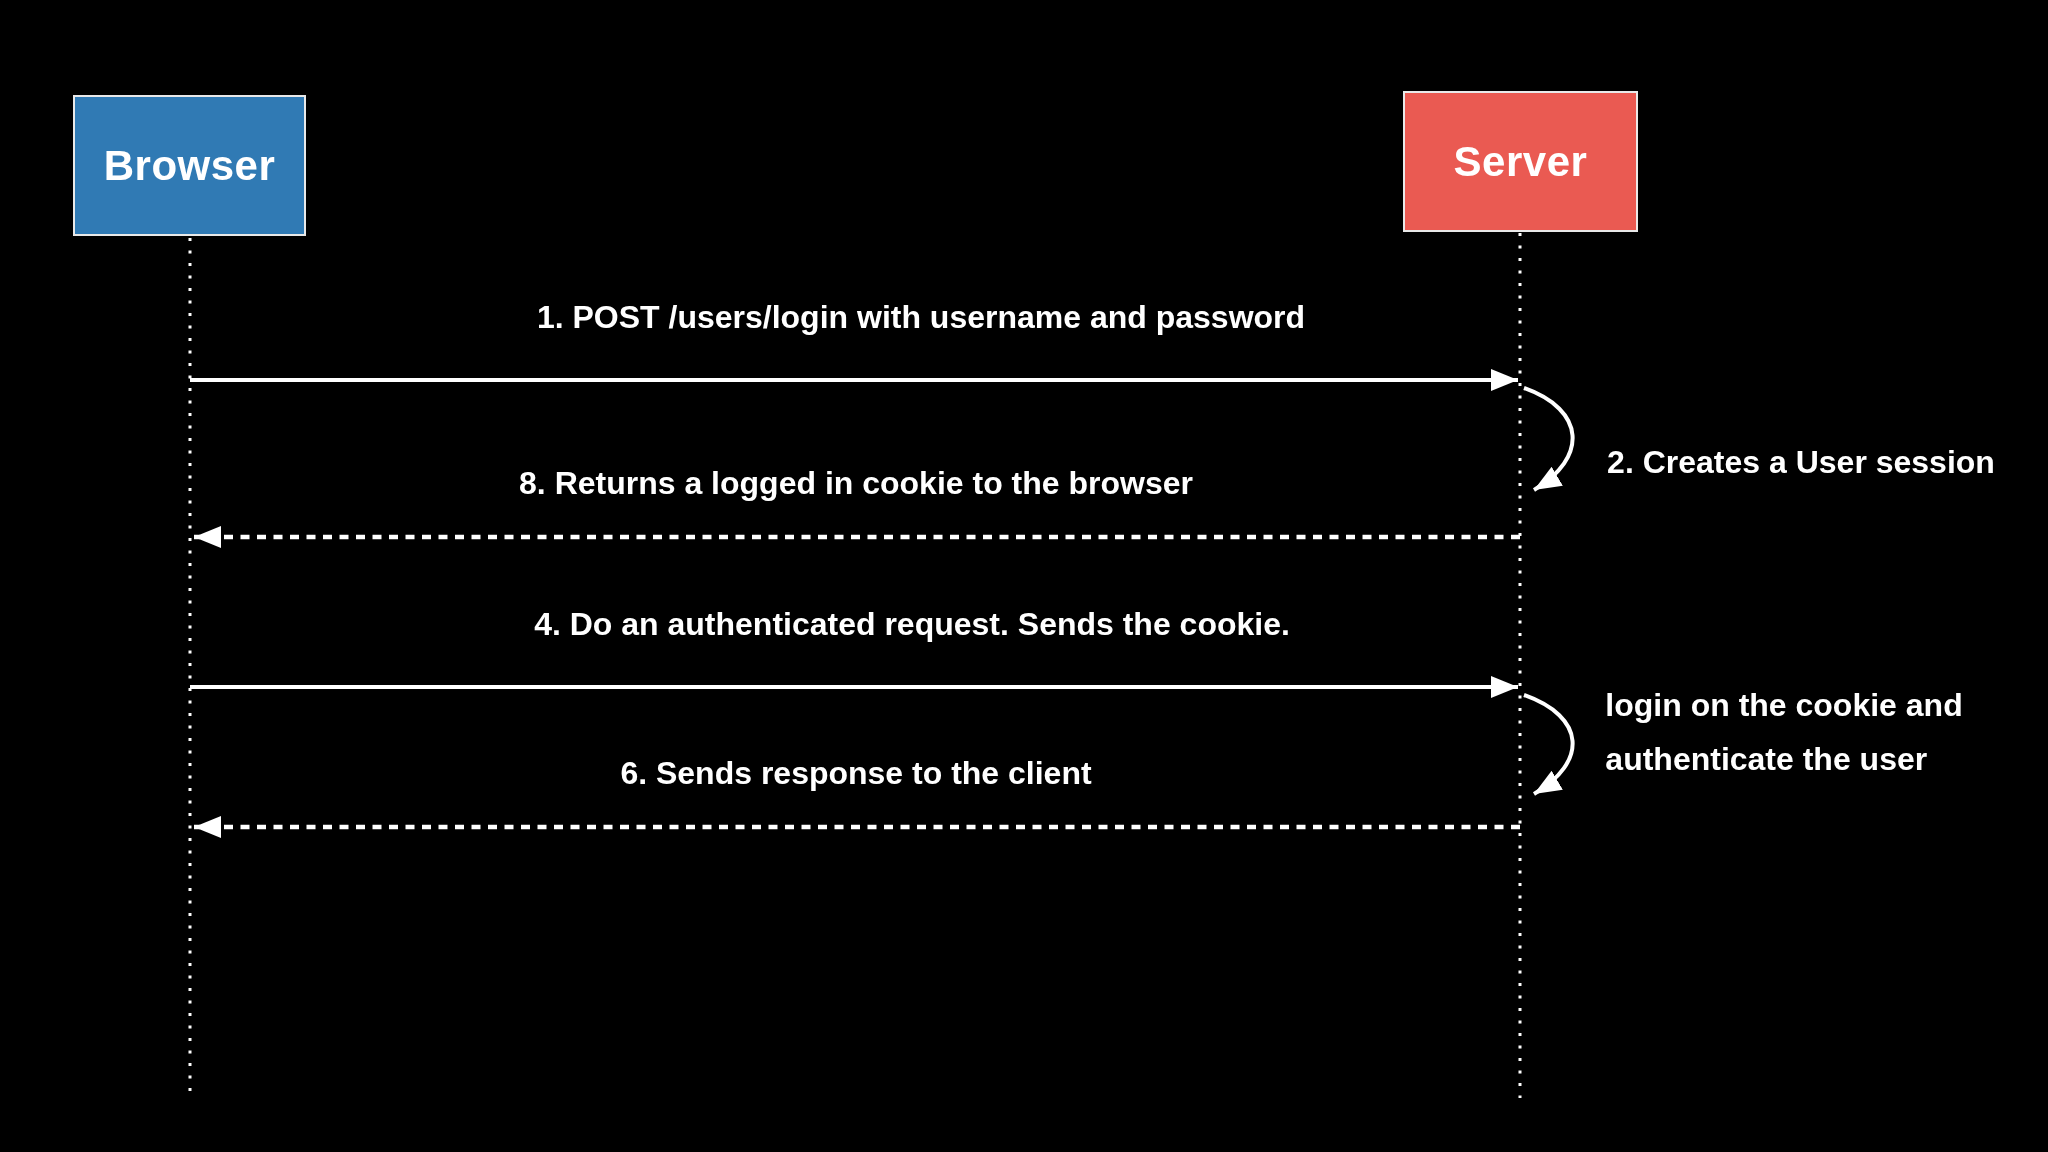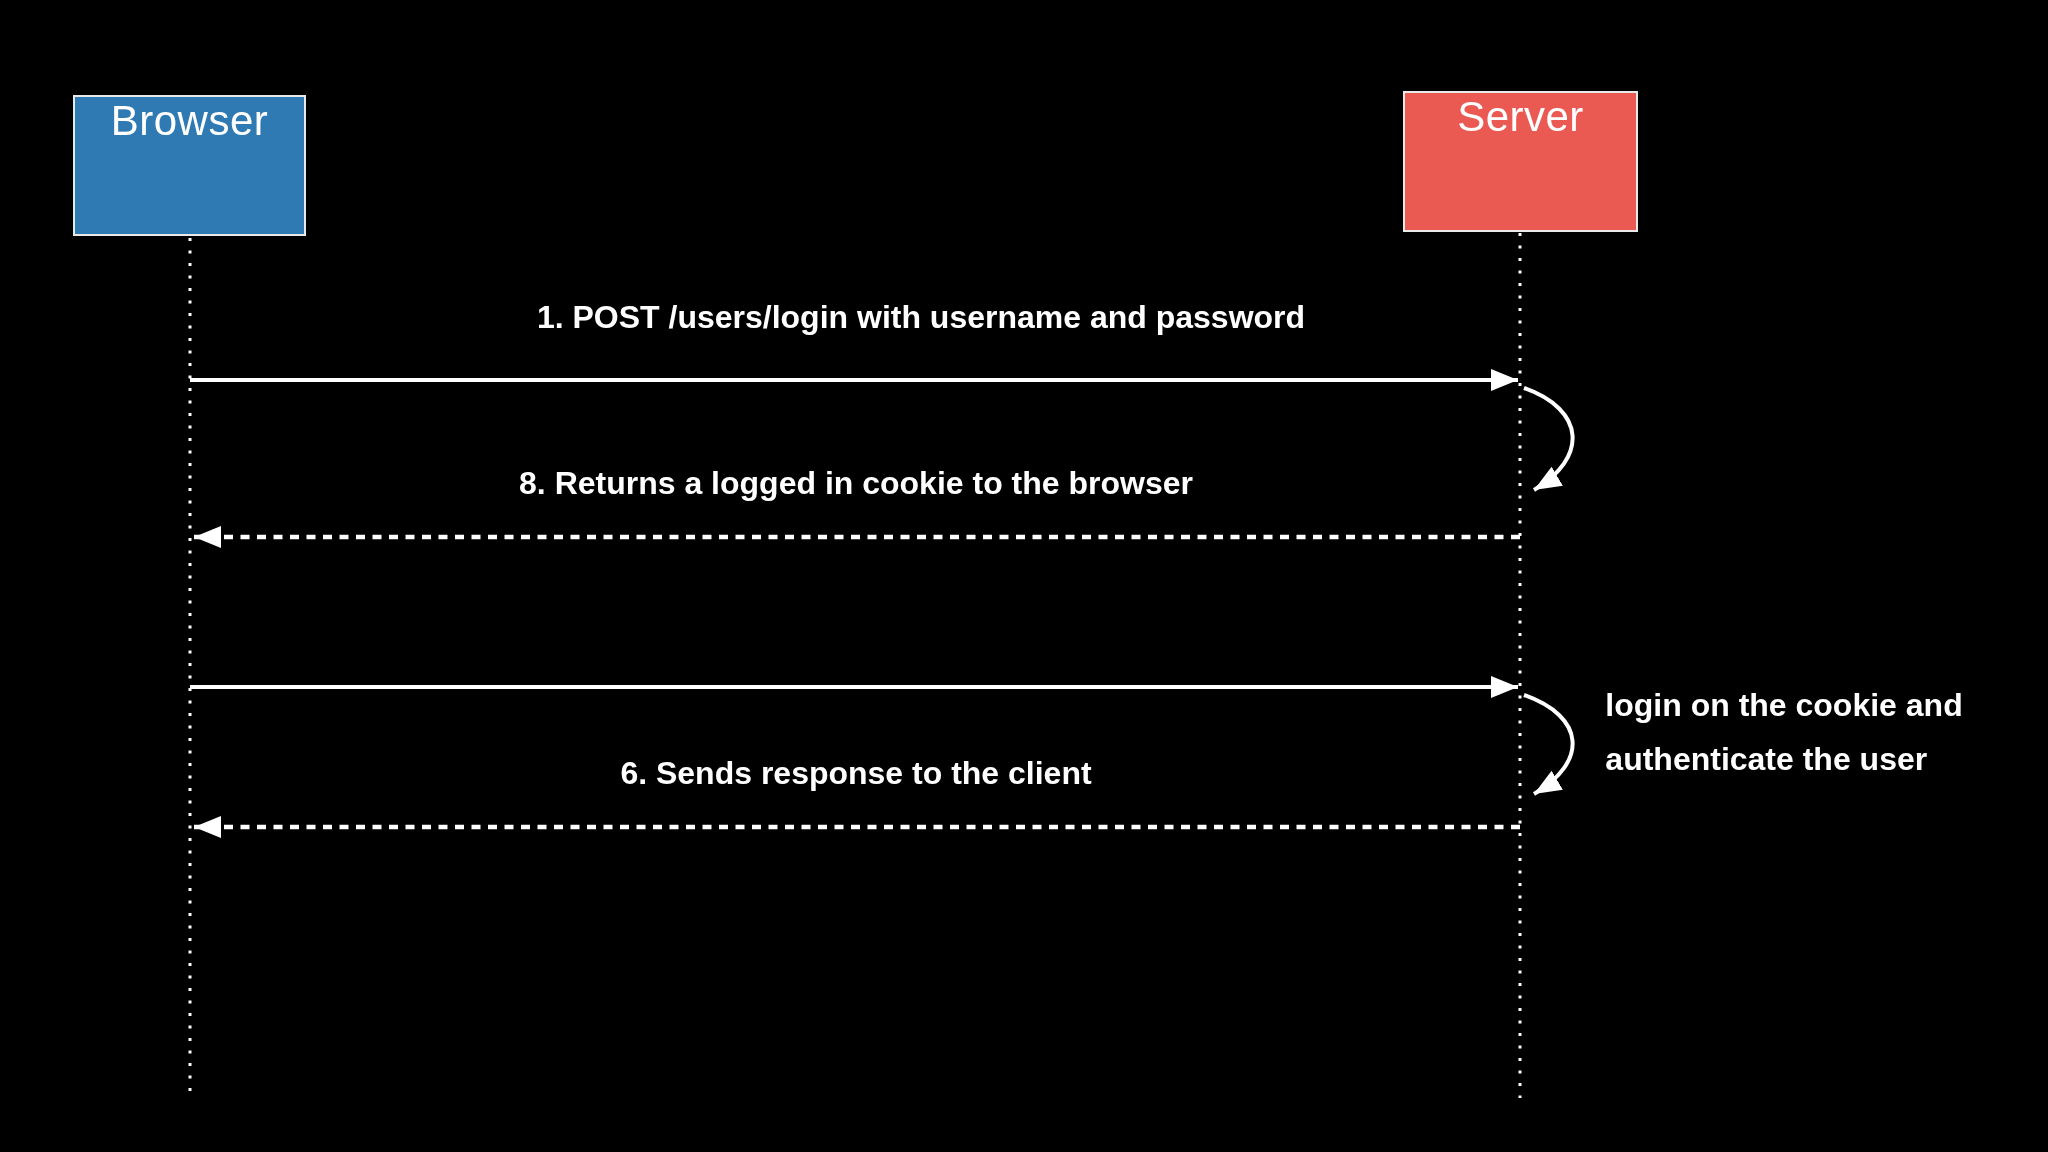--- a/index.html
+++ b/index.html
@@ -42,24 +42,25 @@
   .self-loop {
     stroke: #ffffff;
     stroke-width: 4;
     fill: none;
   }
   .actor {
     position: absolute;
     box-sizing: border-box;
     border: 2px solid #e9e9e9;
     display: flex;
+    align-items: center;
     justify-content: center;
     color: #ffffff;
     font-size: 42px;
-    font-weight: 400;
+    font-weight: 700;
     letter-spacing: 0.5px;
   }
   .actor-browser { left: 73px;   top: 95px; width: 233px; height: 141px; }
   .actor-server  { left: 1403px; top: 91px; width: 235px; height: 141px; }
   .msg {
     position: absolute;
     transform: translateX(-50%);
     white-space: nowrap;
     color: #ffffff;
     font-size: 32px;
@@ -106,23 +107,25 @@
   <div class="actor actor-browser" style="background-color: rgb(48, 122, 180);">
     <span>Browser</span>
   </div>
 
   <div class="actor actor-server" style="background-color: rgb(234, 90, 82);">
     <span>Server</span>
   </div>
 
   <div class="msg msg-1">1. POST /users/login with username and password</div>
 
+  <div class="msg msg-2">2. Creates a User session</div>
 
   <div class="msg msg-3">8. Returns a logged in cookie to the browser</div>
 
+  <div class="msg msg-4">4. Do an authenticated request. Sends the cookie.</div>
 
   <div class="msg msg-5">
     <div class="note-line">login on the cookie and</div>
     <div class="note-line">authenticate the user</div>
   </div>
 
   <div class="msg msg-6">6. Sends response to the client</div>
 
 </div>
 

